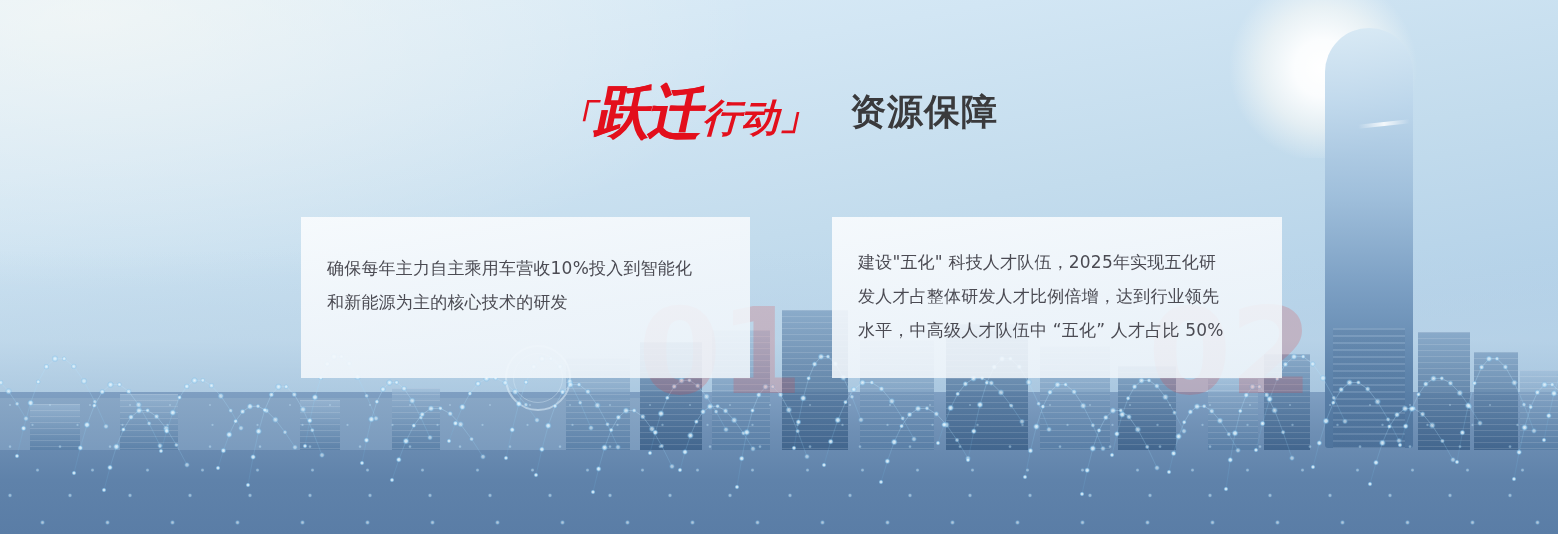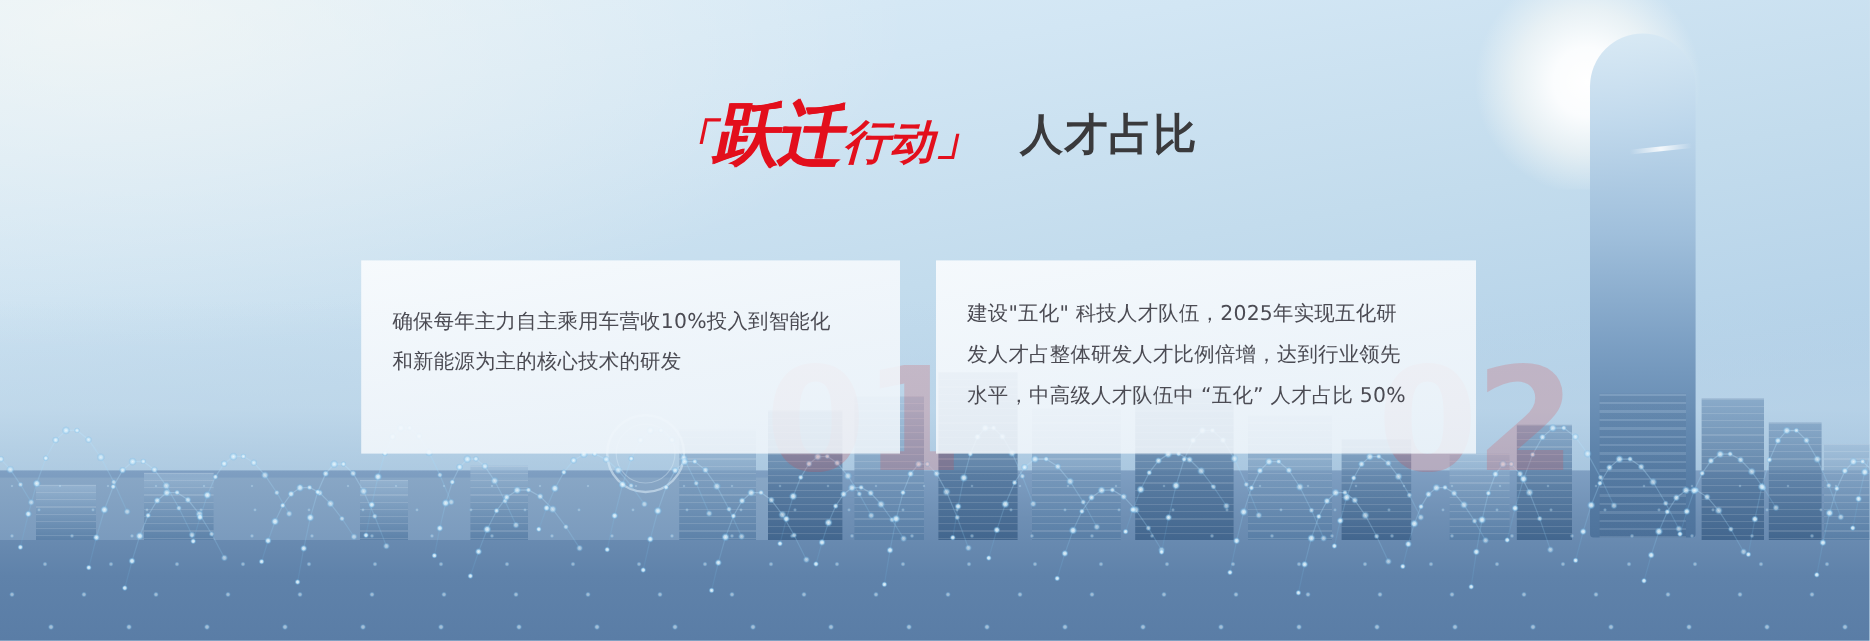--- a/index.html
+++ b/index.html
@@ -111,21 +111,21 @@
   .wm{
     position:absolute;font-size:120px;font-weight:bold;line-height:1;
     color:rgba(226,60,62,.20);letter-spacing:-2px;
     font-family:"DejaVu Sans","Liberation Sans",sans-serif;
     user-select:none;
   }
   .wm.one{left:638px;top:292px;}
   .wm.two{left:1148px;top:292px;}
 
   
-  .cards{position:absolute;left:301px;top:217px;display:flex;gap:30px;}
+  .cards{position:absolute;left:301px;top:217px;display:flex;gap:82px;}
   .card{
     width:449px;height:161px;
     background:linear-gradient(170deg, rgba(250,252,254,.90) 0%, rgba(244,248,252,.88) 55%, rgba(240,246,251,.86) 100%);
     box-sizing:border-box;
     padding:34px 26px 0 26px;
   }
   .card.two{width:450px;padding-top:28px;}
   .card p{
     margin:0;
     color:#4b4b53;
@@ -809,21 +809,21 @@
   <div class="wm one">01</div>
   <div class="wm two">02</div>
 
   <div class="header">
     <div class="logo-wrap">
       <span class="logo-brk">「</span>
       <span class="logo-big">跃迁</span>
       <span class="logo-small">行动</span>
       <span class="logo-brk close">」</span>
     </div>
-    <div class="section-title">人才占比</div>
+    <div class="section-title">资源保障</div>
   </div>
 
   <div class="cards">
     <div class="card">
       <p>确保每年主力自主乘用车营收10%投入到智能化
 和新能源为主的核心技术的研发</p>
     </div>
     <div class="card two">
       <p>建设"五化" 科技人才队伍，2025年实现五化研
 发人才占整体研发人才比例倍增，达到行业领先

